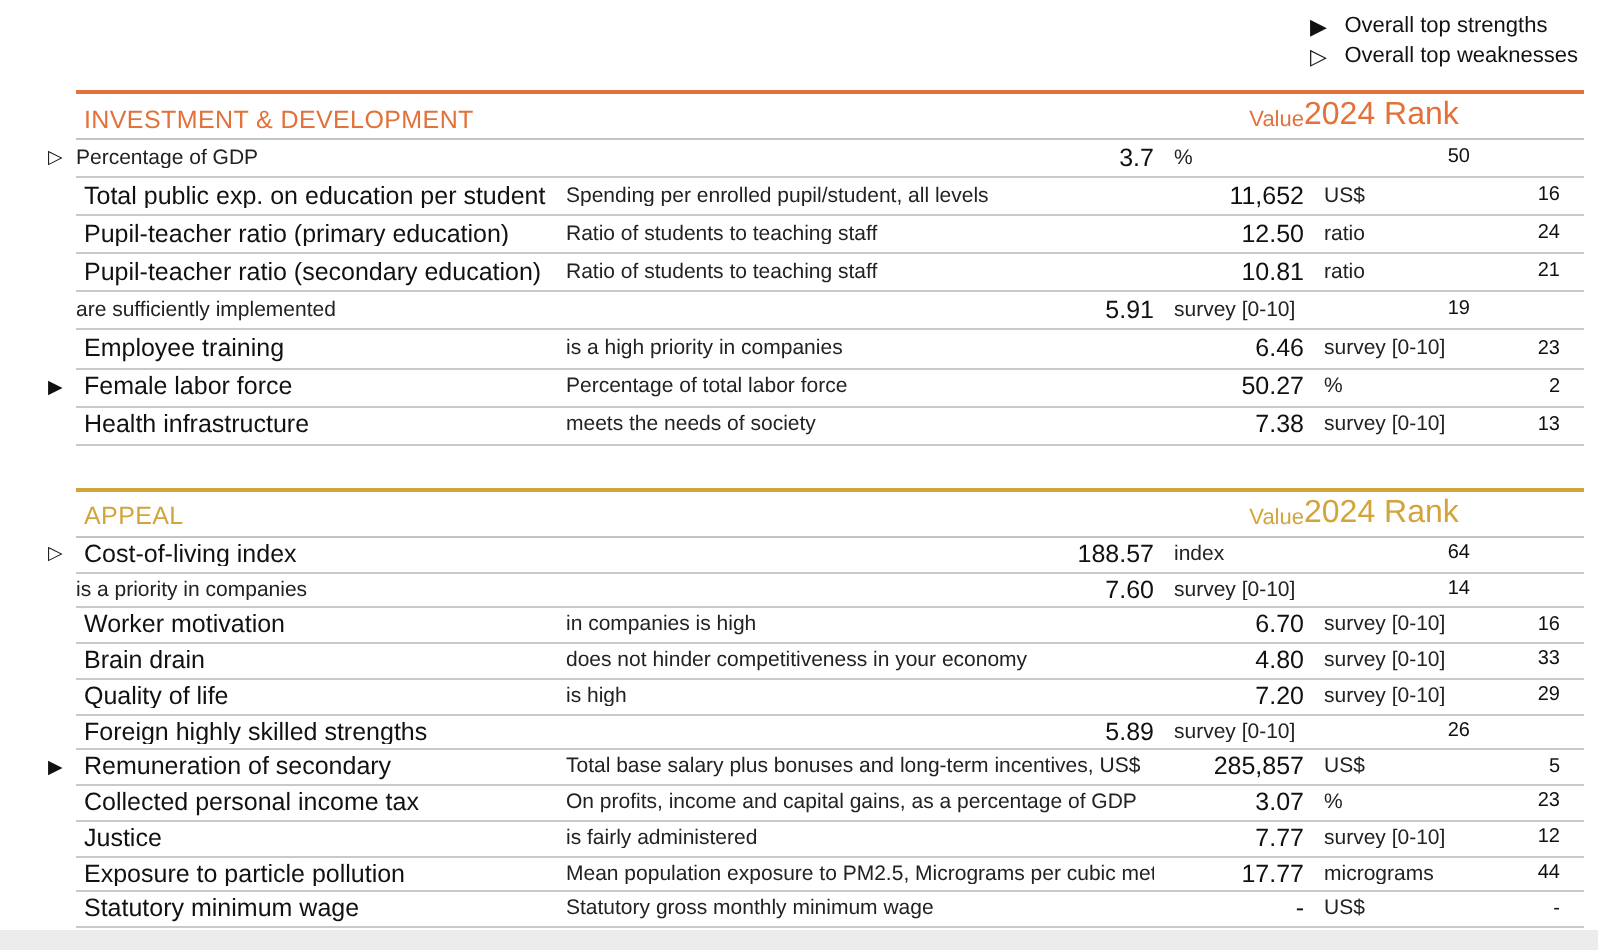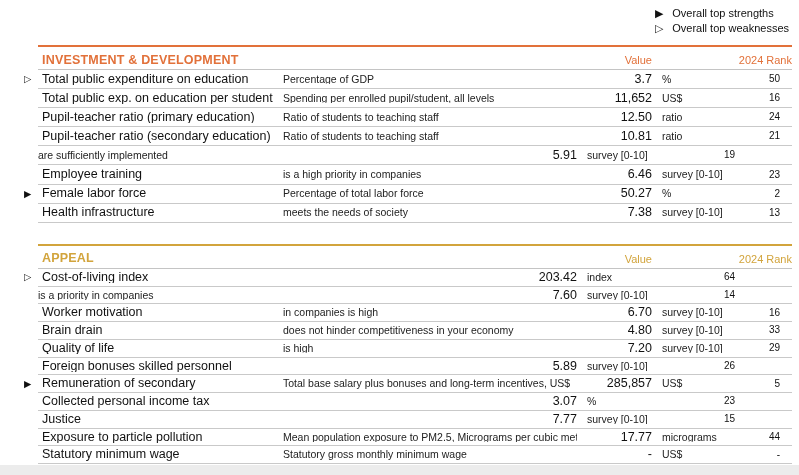--- a/index.html
+++ b/index.html
@@ -35,25 +35,25 @@
     box-sizing: border-box;
   }
   .section-header {
     height: 22px;
     align-items: end;
     padding-bottom: 3px;
   }
   .section-title {
     grid-column: 1 / 3;
     margin: 0; padding-left: 4px;
-    font-size: 12.5px; font-weight: bold; letter-spacing: 0.2px;
+    font-size: 12.5px; font-weight: normal; letter-spacing: 0.2px;
     line-height: 1;
   }
   .col-value-label { font-size: 11px; text-align: right; line-height: 1; }
-  .col-rank-label { grid-column: 4 / 6; font-size: 11px; text-align: right; line-height: 1; }
+  .col-rank-label { grid-column: 4 / 6; font-size: 16px; line-height: 1; }
 
   .rows { border-top: 1px solid #c4c4c4; }
   .row {
     position: relative;
     align-items: center;
     height: 19.1px;
     border-bottom: 1px solid #c9c9c9;
   }
   .section.s2 .row { height: 17.75px; }
 
@@ -95,21 +95,20 @@
 
   <div id="sections-container">
   <section class="section" style="border-top-color: rgb(226, 113, 58);">
     <div class="section-header grid-cols">
       <h2 class="section-title" style="color: rgb(226, 113, 58);">INVESTMENT &amp; DEVELOPMENT</h2>
       <span class="col-value-label" style="color: rgb(226, 113, 58);">Value</span>
       <span class="col-rank-label" style="color: rgb(226, 113, 58);">2024 Rank</span>
     </div>
     <div class="rows">
   <div class="row grid-cols">
-    <span class="cell name">Total public expenditure on education</span>
     <span class="cell desc">Percentage of GDP</span>
     <span class="cell value">3.7</span>
     <span class="cell unit">%</span>
     <span class="cell rank">50</span>
   <span class="marker">▷</span>
           </div>
 
   <div class="row grid-cols">
     <span class="cell name">Total public exp. on education per student</span>
     <span class="cell desc">Spending per enrolled pupil/student, all levels</span>
@@ -170,21 +169,21 @@
 
   <section class="section s2" style="border-top-color: rgb(210, 164, 60);">
     <div class="section-header grid-cols">
       <h2 class="section-title" style="color: rgb(210, 164, 60);">APPEAL</h2>
       <span class="col-value-label" style="color: rgb(210, 164, 60);">Value</span>
       <span class="col-rank-label" style="color: rgb(210, 164, 60);">2024 Rank</span>
     </div>
     <div class="rows">
   <div class="row grid-cols">
     <span class="cell name">Cost-of-living index</span>
-    <span class="cell value">203.42</span>
+    <span class="cell value">188.57</span>
     <span class="cell unit">index</span>
     <span class="cell rank">64</span>
   <span class="marker">▷</span>
           </div>
 
   <div class="row grid-cols">
     <span class="cell desc">is a priority in companies</span>
     <span class="cell value">7.60</span>
     <span class="cell unit">survey [0-10]</span>
     <span class="cell rank">14</span>
@@ -208,47 +207,49 @@
 
   <div class="row grid-cols">
     <span class="cell name">Quality of life</span>
     <span class="cell desc">is high</span>
     <span class="cell value">7.20</span>
     <span class="cell unit">survey [0-10]</span>
     <span class="cell rank">29</span>
   </div>
 
   <div class="row grid-cols">
-    <span class="cell name">Foreign bonuses skilled personnel</span>
+    <span class="cell name">Foreign highly skilled strengths</span>
     <span class="cell value">5.89</span>
     <span class="cell unit">survey [0-10]</span>
     <span class="cell rank">26</span>
   </div>
 
   <div class="row grid-cols">
     <span class="cell name">Remuneration of secondary</span>
     <span class="cell desc">Total base salary plus bonuses and long-term incentives, US$</span>
     <span class="cell value">285,857</span>
     <span class="cell unit">US$</span>
     <span class="cell rank">5</span>
   <span class="marker">▶</span>
           </div>
 
   <div class="row grid-cols">
     <span class="cell name">Collected personal income tax</span>
+    <span class="cell desc">On profits, income and capital gains, as a percentage of GDP</span>
     <span class="cell value">3.07</span>
     <span class="cell unit">%</span>
     <span class="cell rank">23</span>
   </div>
 
   <div class="row grid-cols">
     <span class="cell name">Justice</span>
+    <span class="cell desc">is fairly administered</span>
     <span class="cell value">7.77</span>
     <span class="cell unit">survey [0-10]</span>
-    <span class="cell rank">15</span>
+    <span class="cell rank">12</span>
   </div>
 
   <div class="row grid-cols">
     <span class="cell name">Exposure to particle pollution</span>
     <span class="cell desc">Mean population exposure to PM2.5, Micrograms per cubic meter</span>
     <span class="cell value">17.77</span>
     <span class="cell unit">micrograms</span>
     <span class="cell rank">44</span>
   </div>
 

